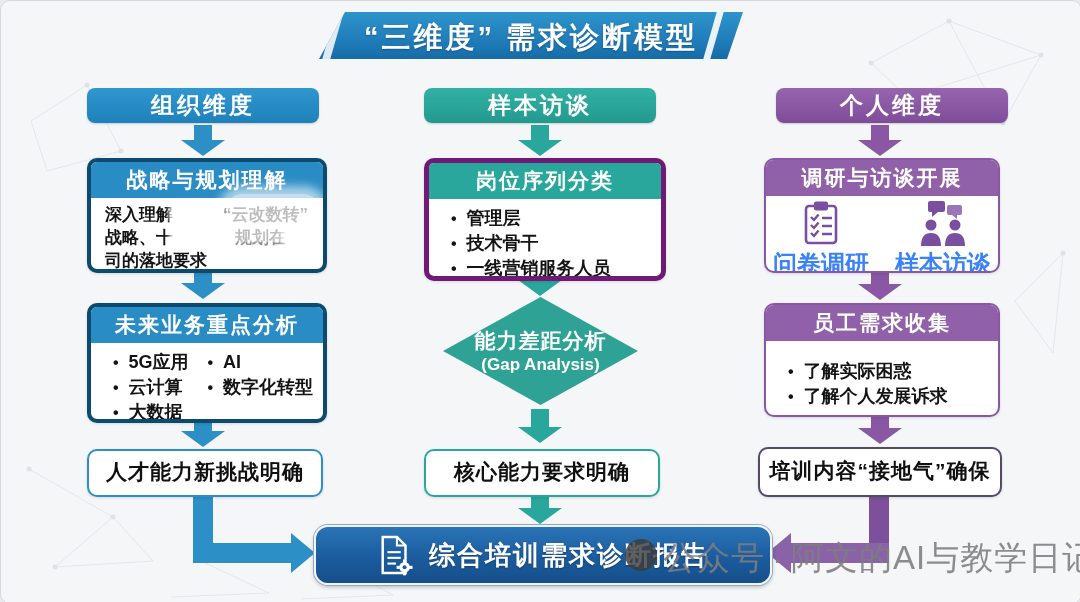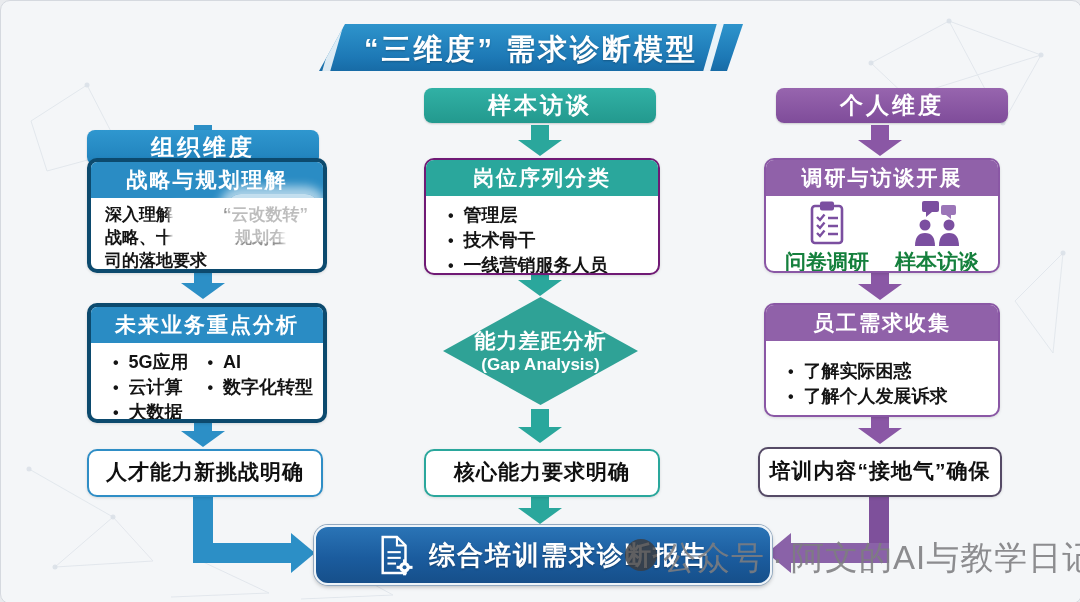--- a/index.html
+++ b/index.html
@@ -1,43 +1,43 @@
 <!DOCTYPE html>
 <html><head>
 <meta charset="utf-8">
 <style>
   html,body{margin:0;padding:0;background:#e9ebee;font-family:"Liberation Sans","DejaVu Sans",sans-serif;}
   .stage{position:relative;width:1080px;height:602px;background:#f4f6f8;border:1px solid #d5d9df;
          border-radius:10px;overflow:hidden;}
   .mesh{position:absolute;left:0;top:0;z-index:0;}
 
   
-  .title-banner{position:absolute;left:318px;top:23px;width:424px;height:47px;z-index:3;
+  .title-banner{position:absolute;left:318px;top:11px;width:424px;height:47px;z-index:3;
     background:linear-gradient(180deg,#2e94cc 0%,#1d79b6 70%,#176ba6 100%);
     clip-path:polygon(26px 0,100% 0,calc(100% - 16px) 100%,0 100%);}
   .title-banner::before{content:"";position:absolute;left:10px;top:0;width:8px;height:100%;
     background:rgba(255,255,255,.85);transform:skewX(-16deg);}
   .title-banner::after{content:"";position:absolute;right:26px;top:0;width:7px;height:100%;
     background:rgba(255,255,255,.9);transform:skewX(-16deg);}
   .title-text{position:absolute;inset:0;text-align:center;line-height:51px;color:#fff;
     font-size:29px;font-weight:bold;letter-spacing:3px;text-shadow:0 1px 2px rgba(0,0,0,.25);}
 
   
   .colhead{position:absolute;height:35px;border-radius:8px;color:#fff;font-weight:bold;
     font-size:23px;letter-spacing:3px;text-align:center;line-height:35px;z-index:2;
     box-shadow:0 1px 2px rgba(0,0,0,.18);}
-  .org-bg{background:linear-gradient(180deg,#2f97cf,#1f80ba);margin-top:42px;}
+  .org-bg{background:linear-gradient(180deg,#2f97cf,#1f80ba);}
   .job-bg{background:linear-gradient(180deg,#31b1a5,#23998e);}
   .per-bg{background:linear-gradient(180deg,#9765ae,#7f4c9a);margin-left:12px;}
 
   
   .cbox{position:absolute;background:#fff;border-radius:10px;overflow:hidden;z-index:2;
     box-shadow:0 1px 3px rgba(0,0,0,.12);}
   .cbox.org{border:4px solid #0c4a6e;}
-  .cbox.job{border:2px solid #701a75;}
+  .cbox.job{border:5px solid #701a75;}
   .cbox.per{border:2px solid #8a57a5;}
   .bhead{height:36px;line-height:36px;text-align:center;color:#fff;font-weight:bold;
     font-size:21px;letter-spacing:2px;}
   .cbox.org .bhead{background:#2a8cc4;}
   .cbox.job .bhead{background:#2aa79c;}
   .cbox.per .bhead{background:#9061a9;}
   .bbody{padding:5px 10px 5px 14px;color:#141414;}
   .tline{font-size:17px;line-height:23px;font-weight:600;white-space:nowrap;}
   ul.blist{list-style:none;margin:2px 0 0 0;padding:0 0 0 8px;}
   ul.blist li{font-size:18px;line-height:25px;font-weight:600;color:#141414;white-space:nowrap;}
@@ -84,21 +84,21 @@
   .banner{position:absolute;left:313px;top:524px;width:454px;height:56px;border-radius:14px;
     background:linear-gradient(180deg,#2a74b6 0%,#1b5c9e 55%,#164f8a 100%);
     border:2px solid #eef4f9;box-shadow:0 0 0 1px #93a9c0,0 2px 4px rgba(0,0,0,.25);
     display:flex;align-items:center;justify-content:center;gap:14px;z-index:3;}
   .banner-label{color:#fff;font-size:26px;font-weight:bold;letter-spacing:2px;
     text-shadow:0 1px 2px rgba(0,0,0,.3);}
 
   
   .icon-row{display:flex;justify-content:center;gap:26px;padding-top:4px;}
   .icon-group{display:flex;flex-direction:column;align-items:center;gap:2px;}
-  .icon-label{font-size:21px;font-weight:600;color:#15803d;}
+  .icon-label{font-size:24px;font-weight:600;color:#3b82f6;}
 
   
   .wm-logo{position:absolute;left:624px;top:538px;width:32px;height:32px;border-radius:50%;
     background:#3c3c3e;opacity:.82;z-index:4;}
   .wm{position:absolute;left:662px;top:535px;display:flex;align-items:center;gap:7px;z-index:5;
     color:rgba(125,125,128,.88);font-size:33px;letter-spacing:1px;white-space:nowrap;}
 </style>
 </head>
 <body>
 

